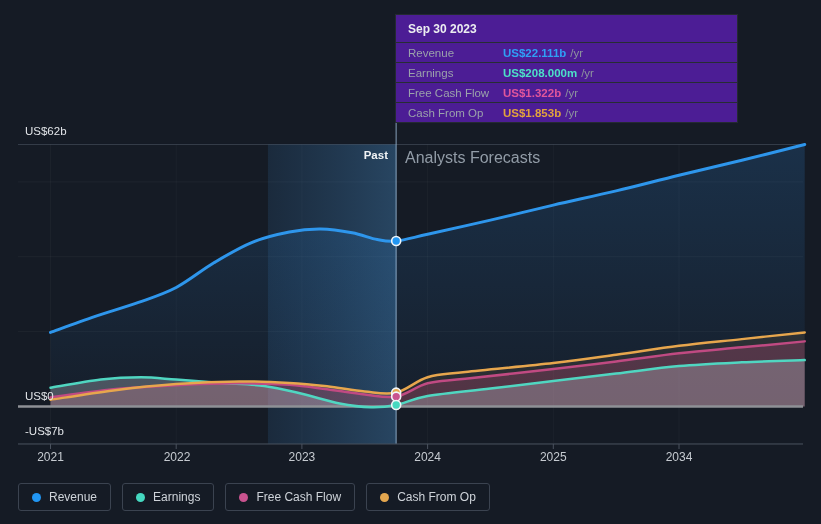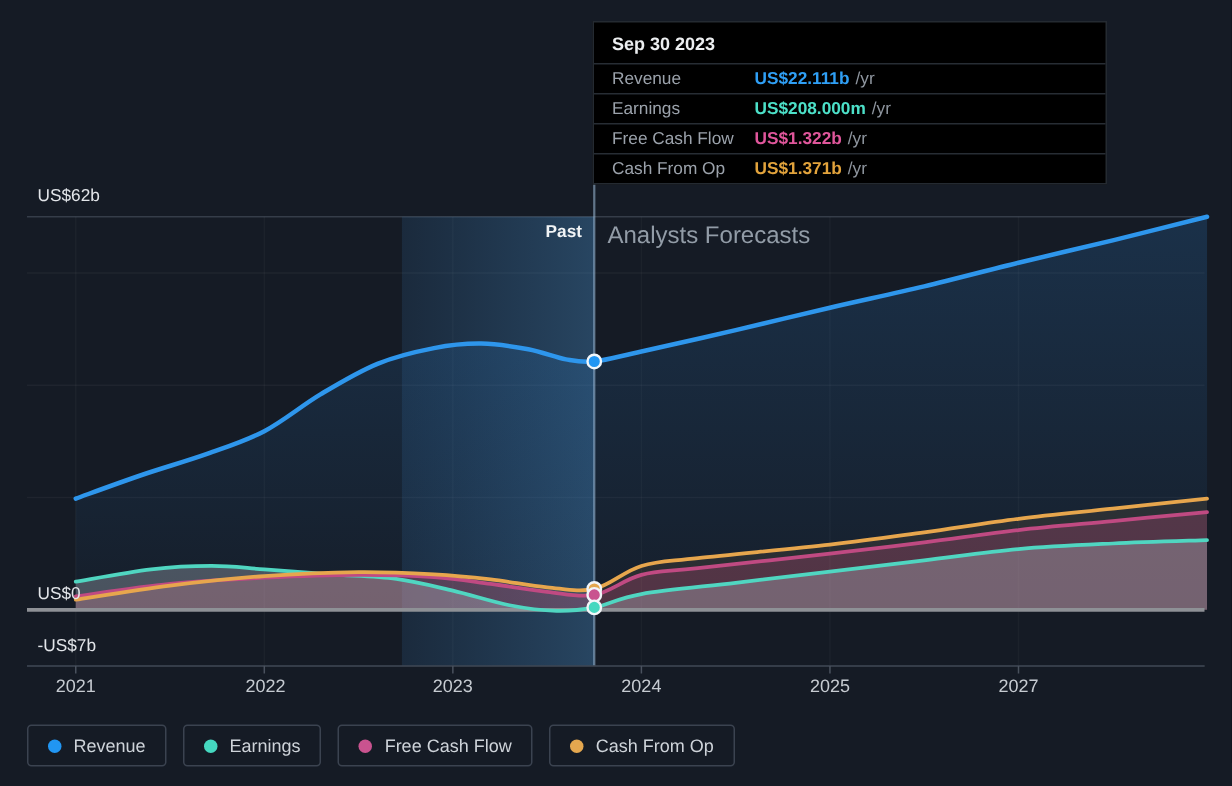--- a/index.html
+++ b/index.html
@@ -18,21 +18,21 @@
     position:absolute;left:288px;width:100px;top:149px;text-align:right;
     font-size:11.5px;font-weight:bold;color:#f0f3f5;z-index:3;
   }
   .forecast{
     position:absolute;left:405px;top:149px;
     font-size:16px;color:#929ca7;z-index:3;
   }
   .xlabel{position:absolute;width:60px;text-align:center;top:450px;font-size:12px;color:#c6cbd1;z-index:3;}
   .tooltip{
     position:absolute;left:395px;top:14px;width:343px;box-sizing:border-box;
-    background:#000000;border:1px solid #242a31;z-index:5;
+    background:#4c1d95;border:1px solid #242a31;z-index:5;
   }
   .t-title{
     padding:7px 12px 6px 12px;font-size:12px;font-weight:bold;color:#eceef0;
   }
   .t-row{
     border-top:1px solid #272d34;padding:3.5px 12px;font-size:11.5px;color:#9ba2ab;
     display:flex;align-items:baseline;
   }
   .t-label{display:inline-block;width:95px;flex:none;}
   .t-value{font-weight:bold;}
@@ -107,21 +107,21 @@
 
   <div class="past">Past</div>
   <div class="forecast">Analysts Forecasts</div>
 
   <div id="xlabels">
       <div class="xlabel" style="left: 20.5px;">2021</div>
       <div class="xlabel" style="left: 147px;">2022</div>
       <div class="xlabel" style="left: 271.9px;">2023</div>
       <div class="xlabel" style="left: 397.6px;">2024</div>
       <div class="xlabel" style="left: 523.3px;">2025</div>
-      <div class="xlabel" style="left: 649px;">2027</div>
+      <div class="xlabel" style="left: 649px;">2034</div>
     </div>
 
   <div class="tooltip">
     <div class="t-title">Sep 30 2023</div>
     <div id="t-rows">
         <div class="t-row">
           <span class="t-label">Revenue</span>
           <span class="t-value" style="color: rgb(47, 159, 245);">US$22.111b</span>
           <span class="t-suffix">/yr</span>
         </div>
@@ -130,21 +130,21 @@
           <span class="t-value" style="color: rgb(76, 224, 200);">US$208.000m</span>
           <span class="t-suffix">/yr</span>
         </div>
         <div class="t-row">
           <span class="t-label">Free Cash Flow</span>
           <span class="t-value" style="color: rgb(224, 86, 155);">US$1.322b</span>
           <span class="t-suffix">/yr</span>
         </div>
         <div class="t-row">
           <span class="t-label">Cash From Op</span>
-          <span class="t-value" style="color: rgb(226, 163, 60);">US$1.371b</span>
+          <span class="t-value" style="color: rgb(226, 163, 60);">US$1.853b</span>
           <span class="t-suffix">/yr</span>
         </div>
       </div>
   </div>
 
   <div id="legend">
       <button class="legend-btn">
         <span class="legend-dot" style="background: rgb(33, 150, 243);"></span>
         <span>Revenue</span>
       </button>

